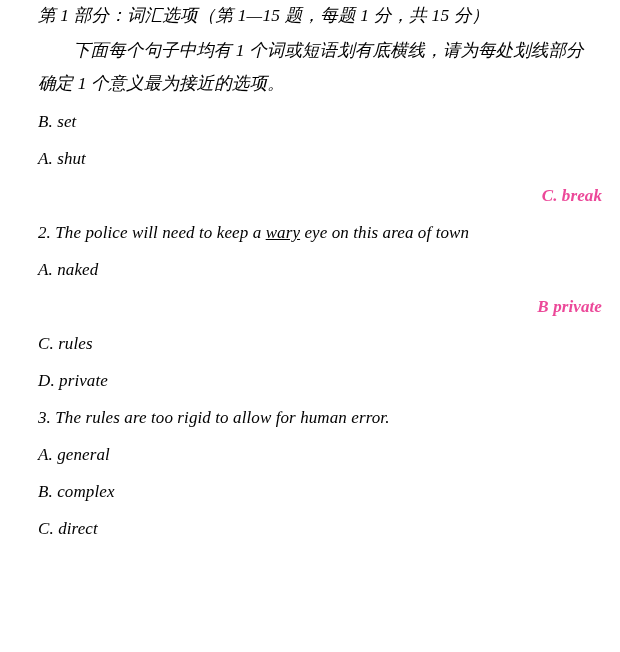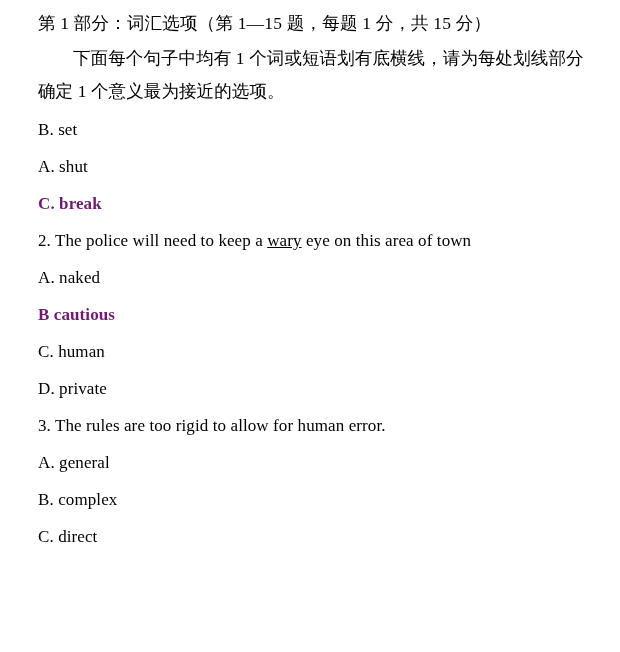--- a/index.html
+++ b/index.html
@@ -12,21 +12,22 @@
     height: 652px;
     overflow: hidden;
     font-family: "Liberation Serif", serif;
     color: #000000;
   }
   .page {
     width: 620px;
     height: 652px;
     position: relative;
     box-sizing: border-box;
-    padding: 8px 18px 0 38px;
+    padding: 0 18px 0 38px;
+    font-style: italic;
   }
   .section-title {
     font-size: 17.5px;
     line-height: 30px;
     margin: 0 0 4px 0;
     white-space: nowrap;
     letter-spacing: 0.2px;
   }
   .intro {
     font-size: 17.5px;
@@ -44,22 +45,23 @@
   .q-stem.indented {
     text-indent: 8px;
   }
   .opt {
     font-size: 17px;
     line-height: 31px;
     margin: 6px 0 0 0;
     letter-spacing: 0.1px;
   }
   .opt.answer {
-    color: #701a75;
+    color: #ec4899;
     font-weight: bold;
+    text-align: right;
   }
   .u {
     text-decoration: underline;
   }
   .block {
     margin-bottom: 2px;
   }
 </style>
 </head>
 <body>
@@ -75,22 +77,22 @@
     <div class="opt">A. shut</div>
     <div class="opt answer">C. break</div>
   </div>
 
   <div class="block">
     <div class="q-stem">
       <span>2.</span>
       <span>The police will need to keep a </span><span class="u">wary</span><span> eye on this area of town</span>
     </div>
     <div class="opt">A. naked</div>
-    <div class="opt answer">B cautious</div>
-    <div class="opt">C. human</div>
+    <div class="opt answer">B private</div>
+    <div class="opt">C. rules</div>
     <div class="opt">D. private</div>
   </div>
 
   <div class="block">
     <div class="q-stem">
       <span>3.</span>
       <span>The rules are too rigid to allow for human error.</span>
     </div>
     <div class="opt">A. general</div>
     <div class="opt">B. complex</div>

